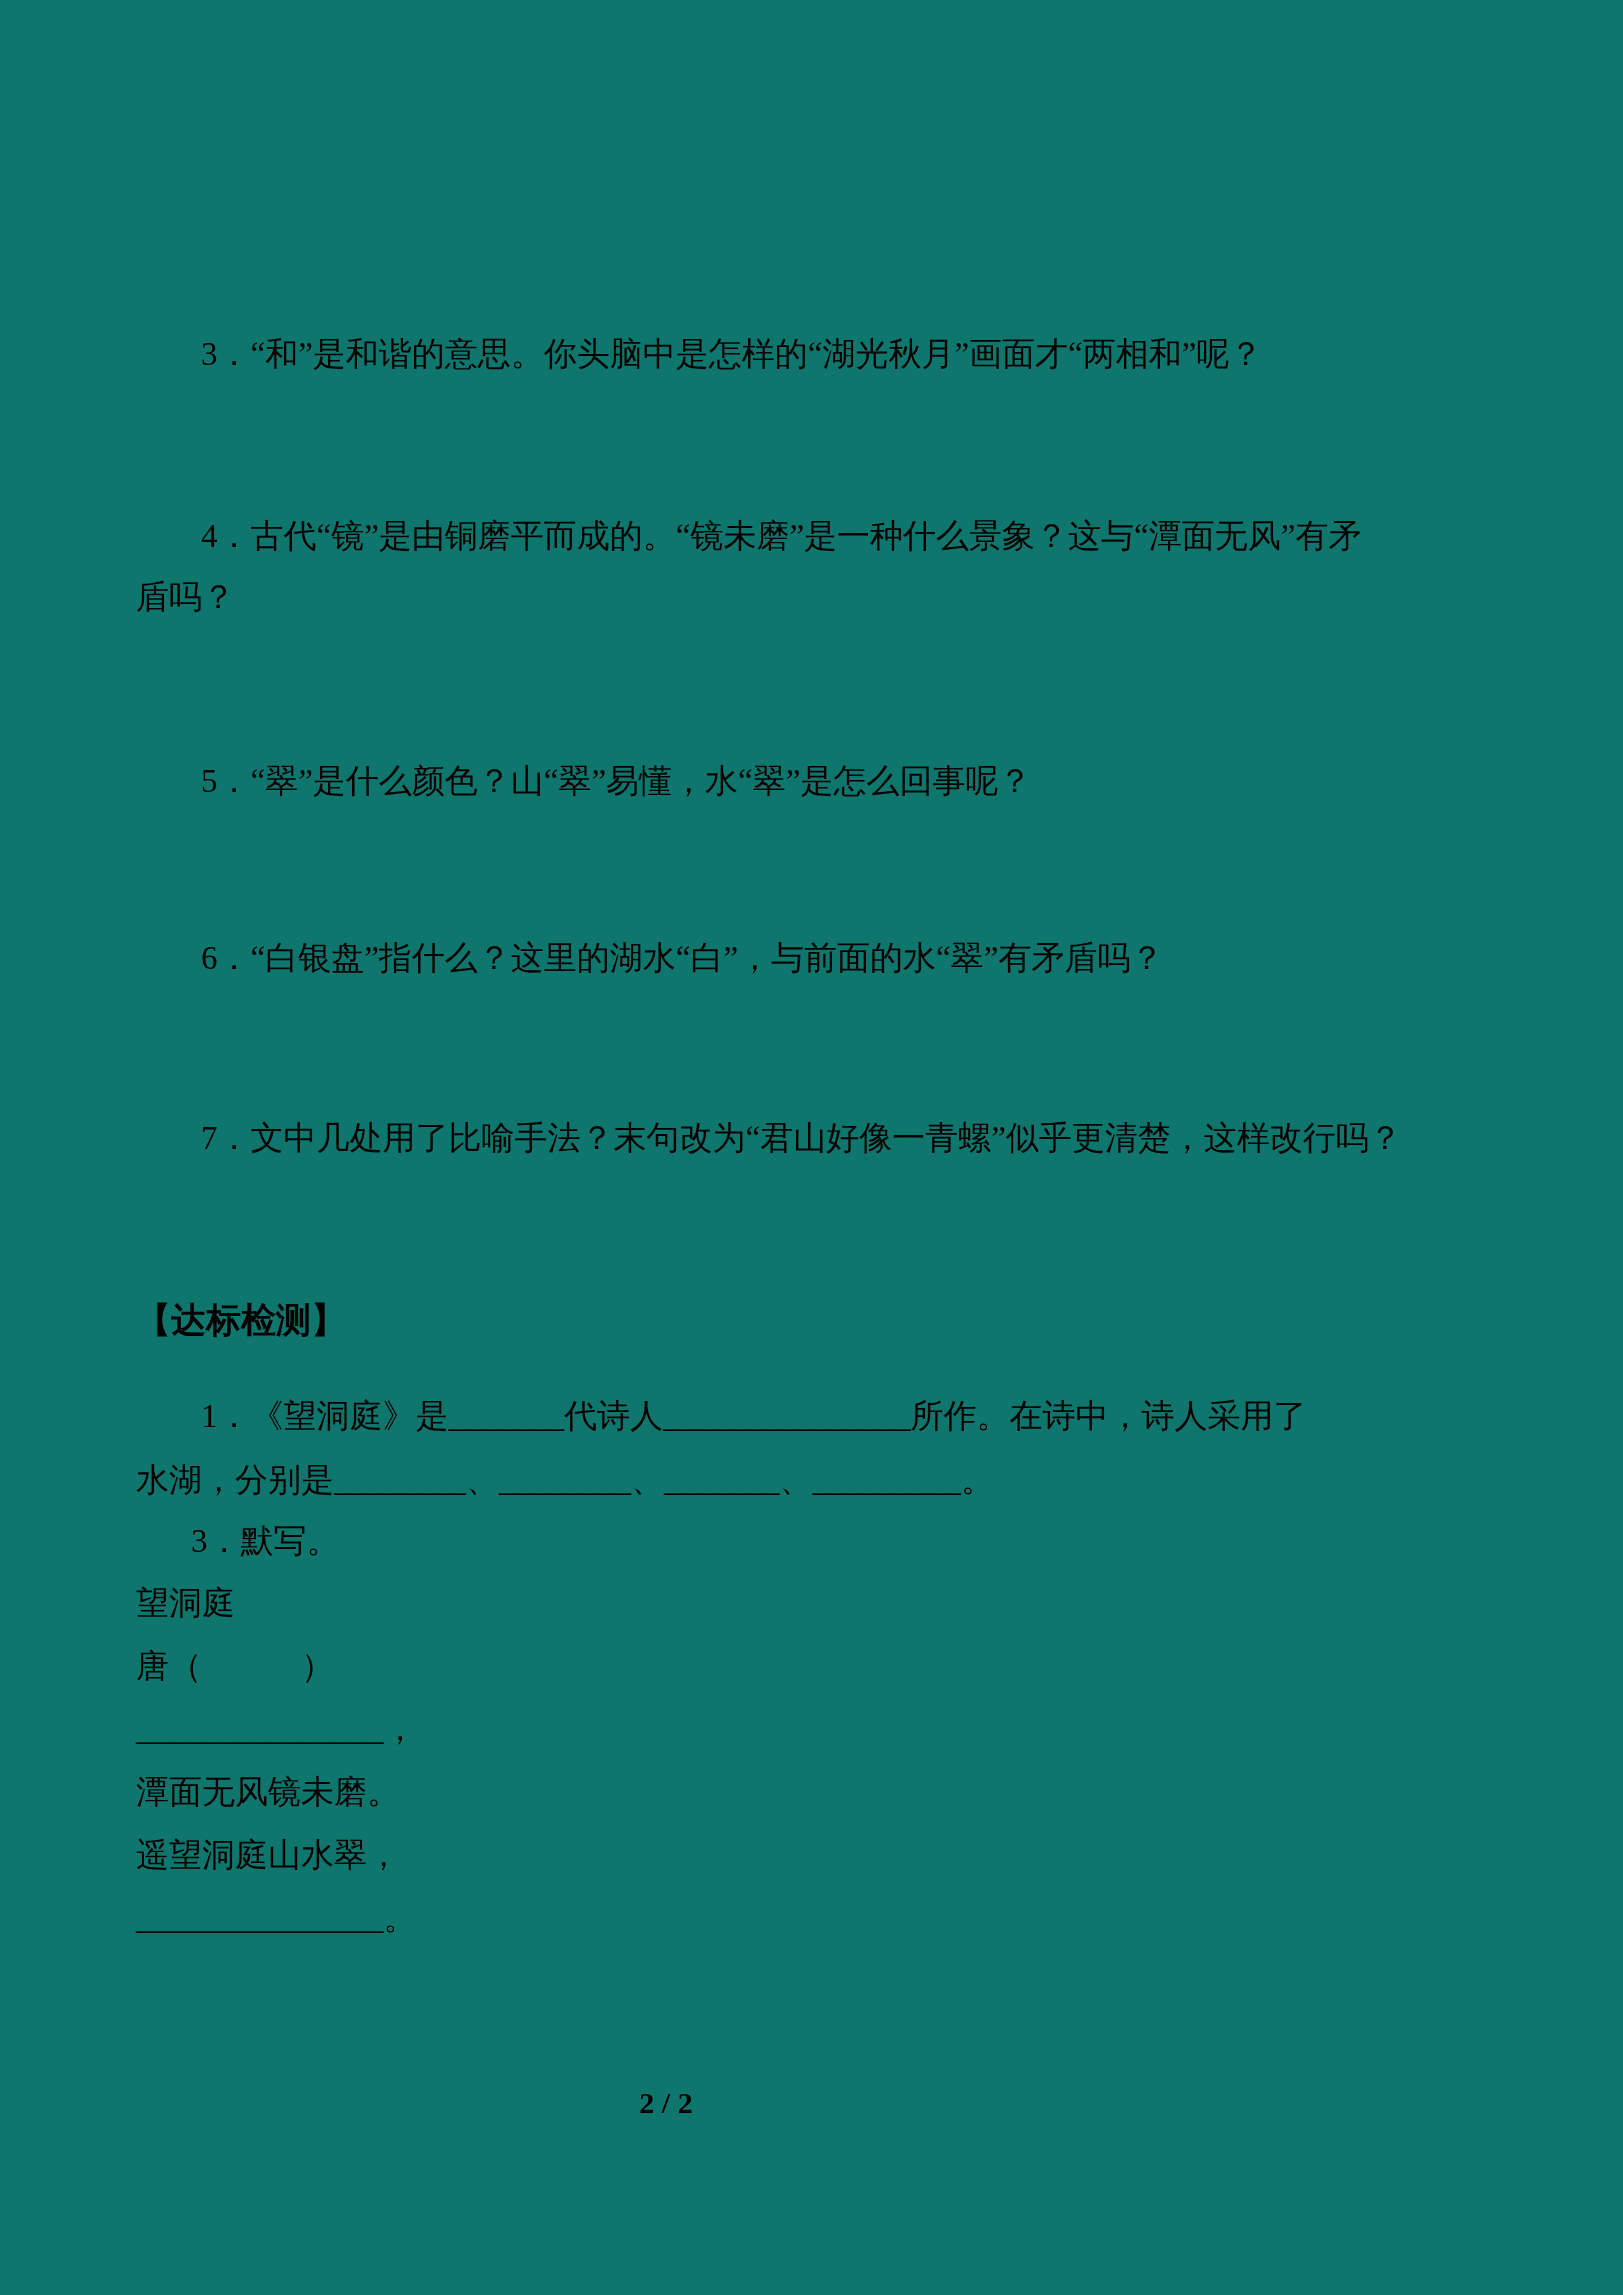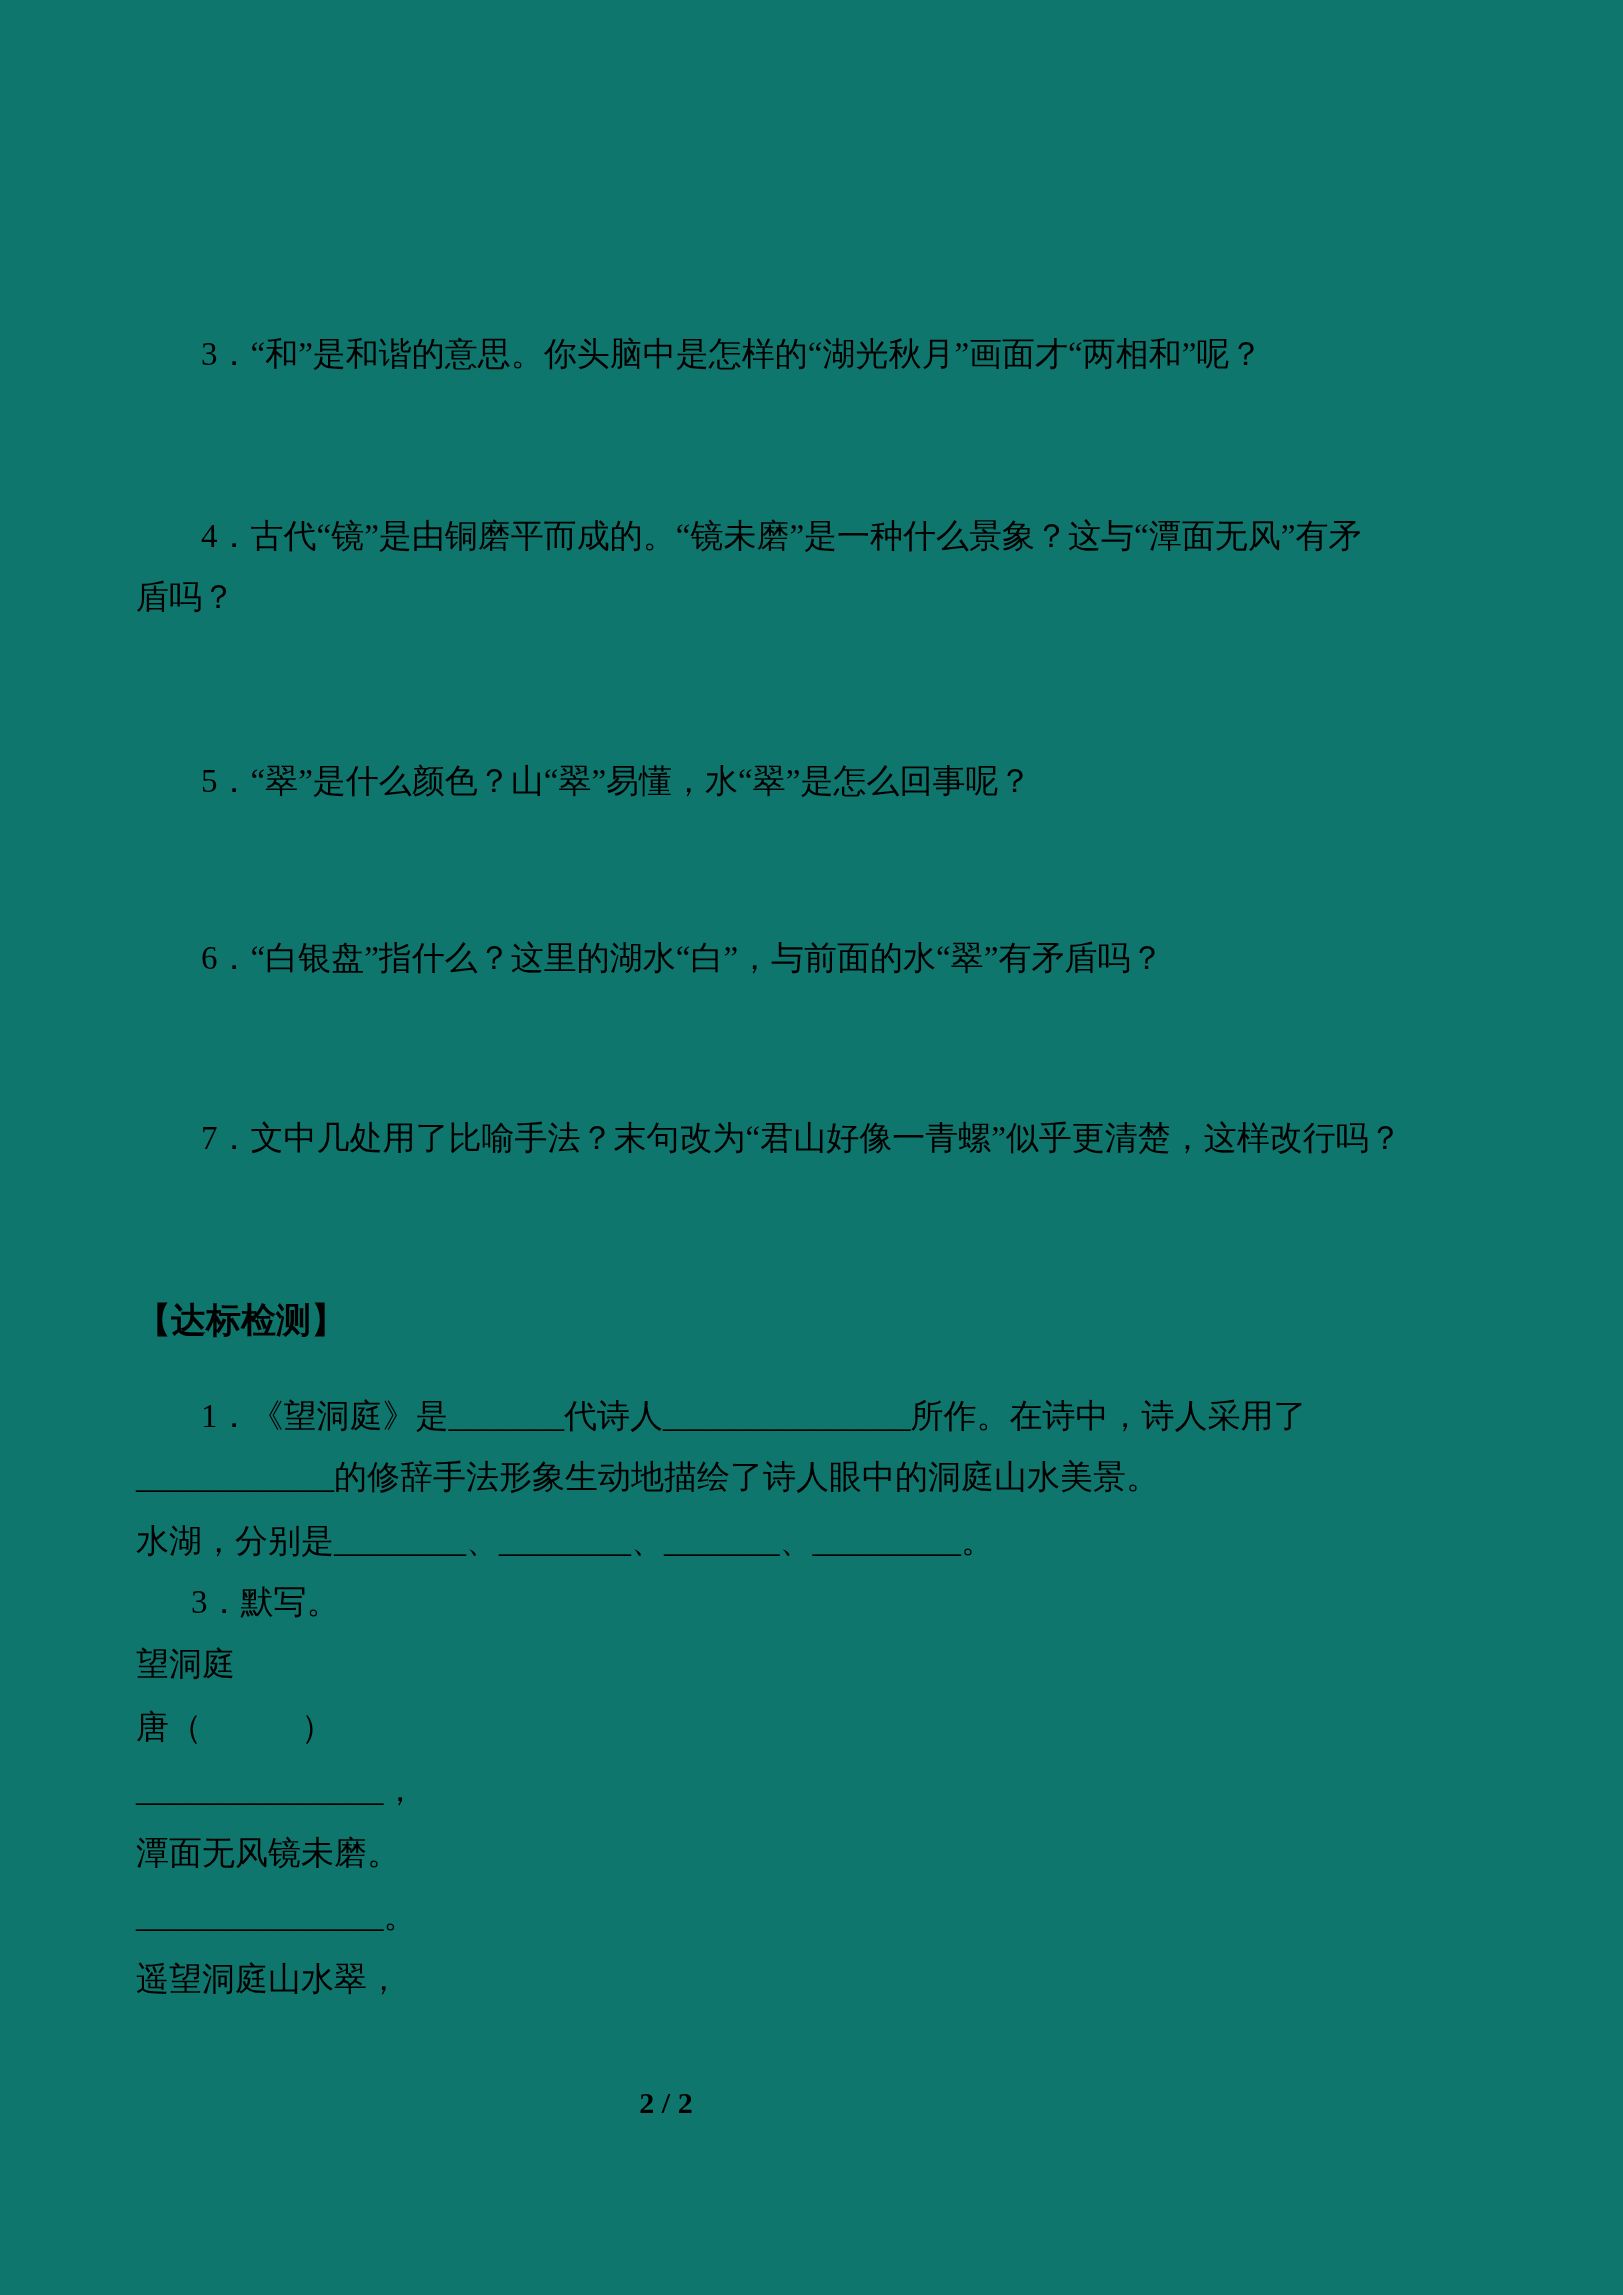--- a/index.html
+++ b/index.html
@@ -79,35 +79,34 @@
     <p class="line indent q5">5．“翠”是什么颜色？山“翠”易懂，水“翠”是怎么回事呢？</p>
 
     <p class="line indent q6">6．“白银盘”指什么？这里的湖水“白”，与前面的水“翠”有矛盾吗？</p>
 
     <p class="line indent q7">7．文中几处用了比喻手法？末句改为“君山好像一青螺”似乎更清楚，这样改行吗？</p>
 
     <p class="section-header">【达标检测】</p>
 
     <div class="t1-group">
       <p class="line indent">1．《望洞庭》是_______代诗人_______________所作。在诗中，诗人采用了</p>
-      <p class="line">____________的修辞手法形象生动地描绘了诗人眼中的洞庭山水美景。</p>
     </div>
 
     <div class="t2-group">
       <p class="line">水湖，分别是________、________、_______、_________。</p>
     </div>
 
     <p class="line indent-sm t3">3．默写。</p>
 
     <div class="poem">
       <p class="line">望洞庭</p>
       <p class="line">唐（　　　）</p>
       <p class="line">_______________，</p>
       <p class="line">潭面无风镜未磨。</p>
+      <p class="line">遥望洞庭山水翠，</p>
       <p class="line">_______________。</p>
-      <p class="line">遥望洞庭山水翠，</p>
     </div>
 
   </div>
 
   <div class="footer">2 / 2</div>
 </div>
 
 
 </body></html>

